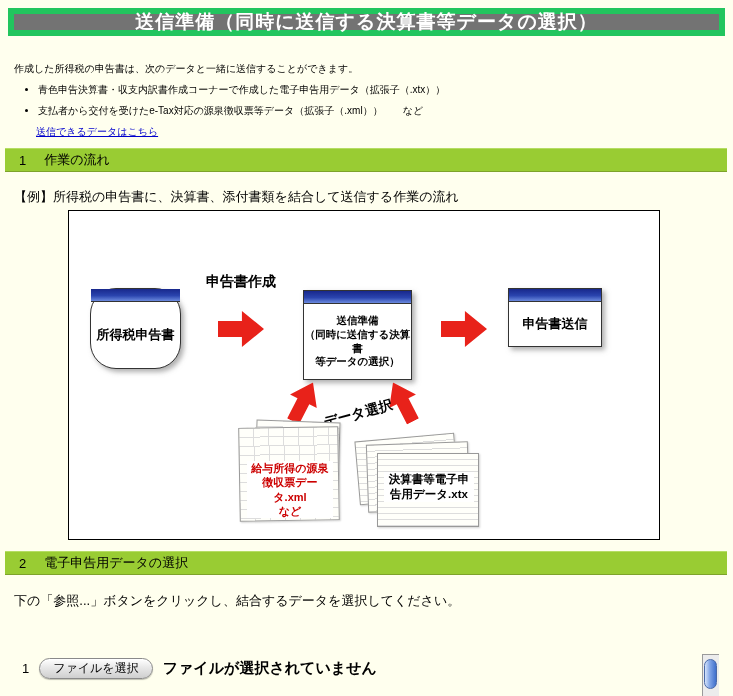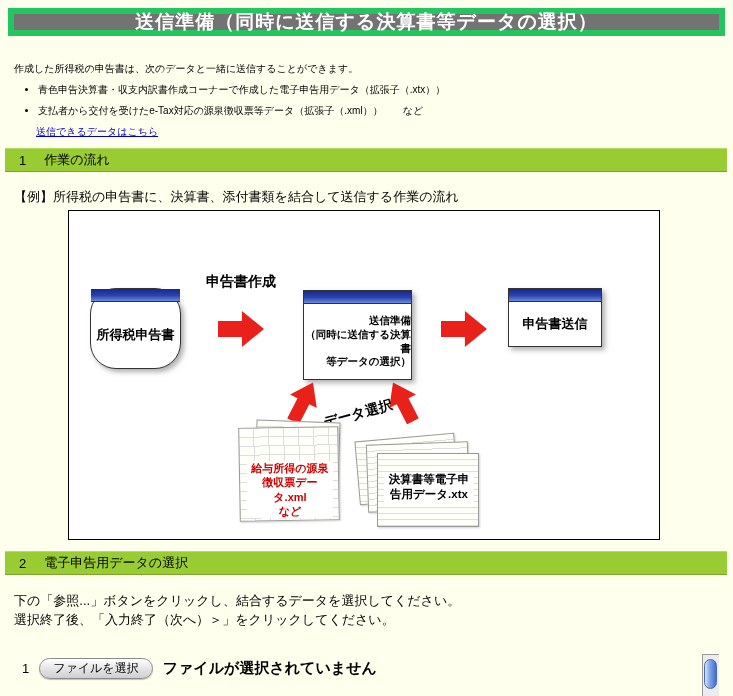--- a/index.html
+++ b/index.html
@@ -43,21 +43,21 @@
     box-shadow:3px 3px 5px rgba(110,110,110,.55);
     display:flex; flex-direction:column;
   }
   .winbar {
     height:13px; flex:0 0 13px;
     background:linear-gradient(to bottom,#18288c 0%,#2a44ae 55%,#6b8ade 100%);
     border-bottom:1px solid #333;
   }
   .winbody {
     flex:1; display:flex; align-items:center; justify-content:center;
-    font-weight:bold; text-align:right; white-space:pre-line;
+    font-weight:bold; text-align:center; white-space:pre-line;
   }
   .box-1 { left:21px;  top:77px; width:91px;  height:81px;border-radius:26px; }
   .box-2 { left:234px; top:79px; width:109px; height:90px; }
   .box-3 { left:439px; top:77px; width:94px;  height:59px; }
   .box-1 .winbody, .box-3 .winbody { font-size:13px; }
   .box-2 .winbody { font-size:10.5px; line-height:1.3; }
 
   .arrow-label { position:absolute; font-weight:bold; font-size:14px; white-space:nowrap; }
   .lbl-create { left:137px; top:62px; }
   .lbl-select { left:254px; top:194px; transform:rotate(-15deg); }
@@ -192,21 +192,20 @@
 
 </div>
 
 <div class="secbar secbar-2">
   <span>2</span>
   <span>電子申告用データの選択</span>
 </div>
 
 <div class="instructions">
   <div>下の「参照...」ボタンをクリックし、結合するデータを選択してください。</div>
-  <div>選択終了後、「入力終了（次へ）＞」をクリックしてください。</div>
 </div>
 
 <div class="file-row">
   <span class="file-index">1</span>
   <button class="file-btn">ファイルを選択</button>
   <span class="file-status">ファイルが選択されていません</span>
 </div>
 
 <div class="scrollbar">
   <div class="scroll-thumb"></div>

